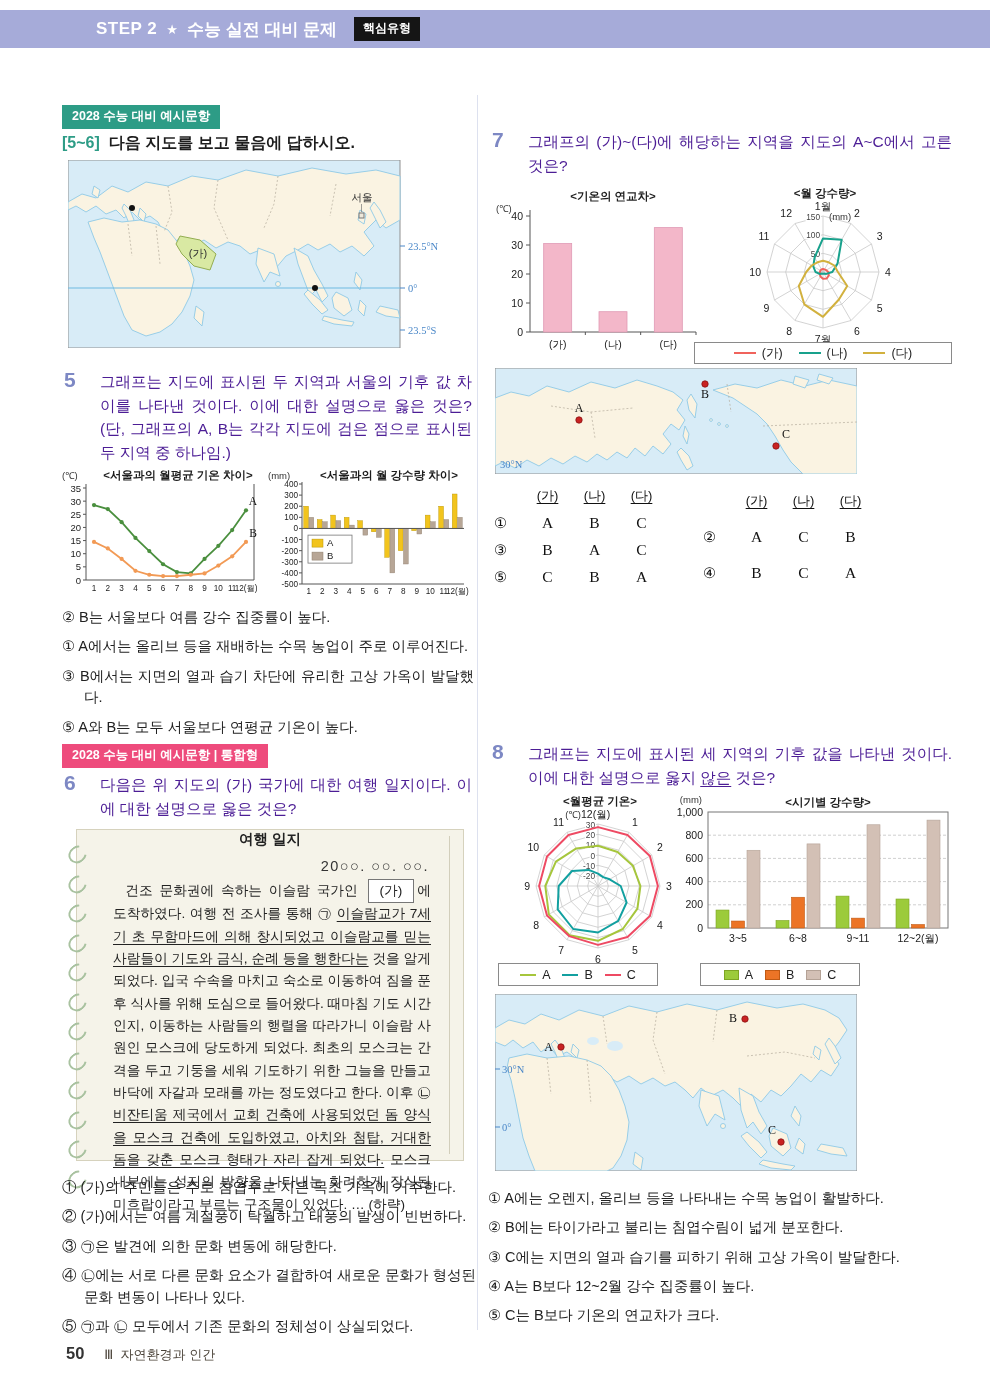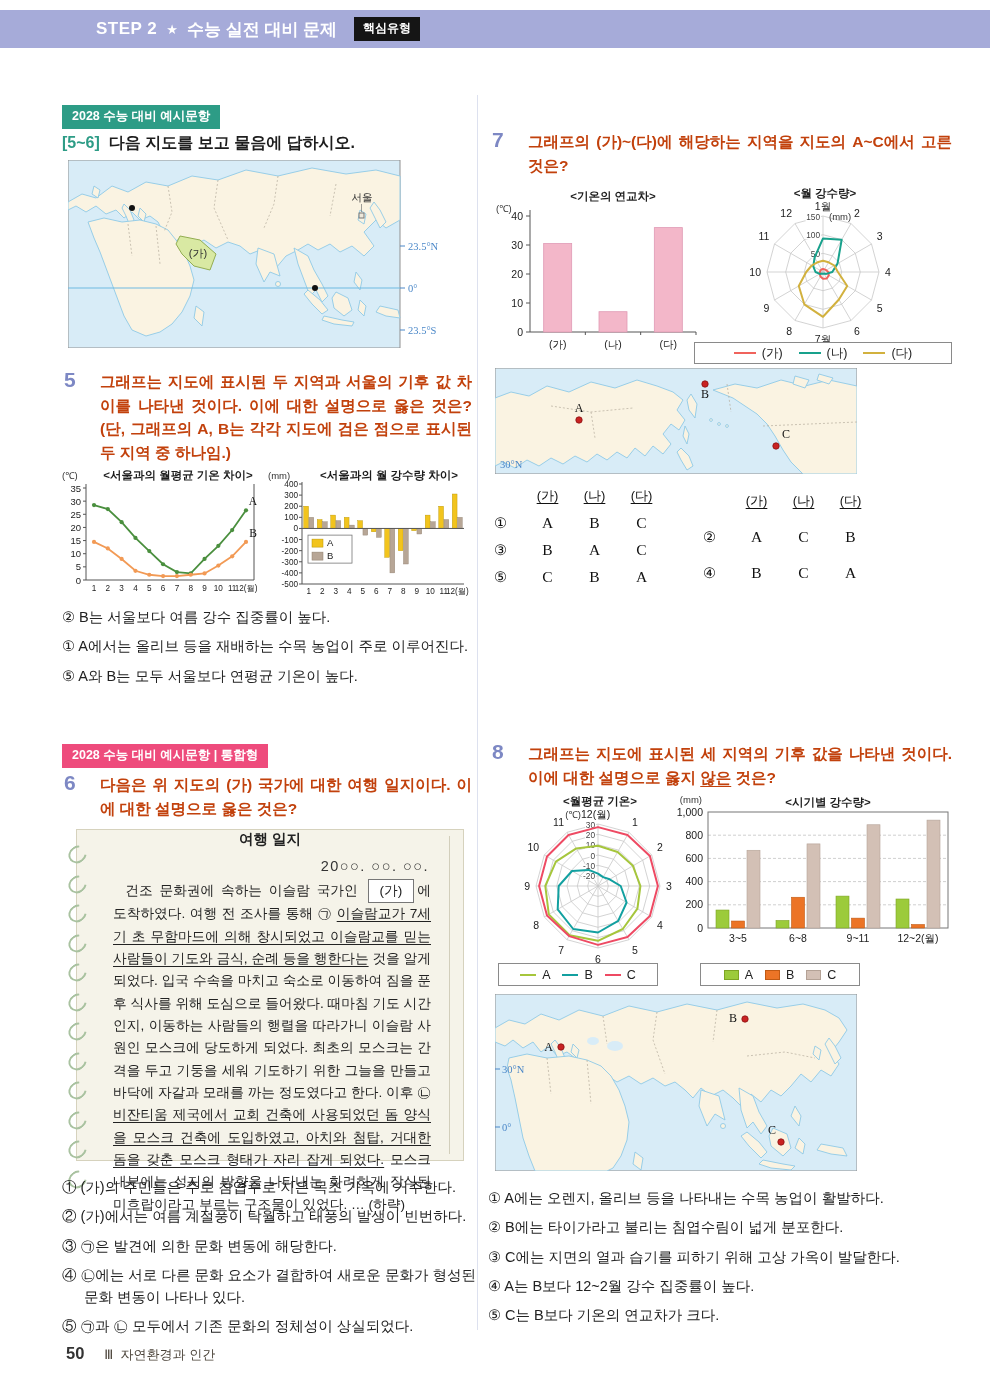--- a/index.html
+++ b/index.html
@@ -13,21 +13,21 @@
   .band .star{color:#fff;font-size:13px;}
   .band .btitle{color:#fff;font-weight:700;font-size:17px;}
   .badge-dark{background:#151515;color:#fff;font-size:12px;font-weight:700;padding:3px 9px 4px;margin-left:8px;}
   .divider{position:absolute;left:477px;top:95px;width:1px;height:1235px;background:#dde1ef;}
   
   .badge-teal{background:#2d9c86;color:#fff;font-size:12.5px;font-weight:700;padding:3px 10px 4px;display:inline-block;}
   .badge-pink{background:#ee4b7c;color:#fff;font-size:12.5px;font-weight:700;padding:3px 10px 4px;display:inline-block;}
   .passage{font-size:16px;font-weight:700;color:#1d1d1d;}
   .passage .plabel{color:#2d9c86;margin-right:9px;}
   .qnum{font-size:21px;font-weight:700;color:#7d88c4;}
-  .qtext{font-size:15.5px;font-weight:700;color:#c2410c;line-height:1.52;text-align:justify;}
+  .qtext{font-size:15.5px;font-weight:400;color:#4c1d95;line-height:1.52;text-align:justify;}
   .qtext .uline{text-decoration:underline;text-underline-offset:3px;}
   .opts{font-size:14.5px;color:#222;}
   .opt{padding-left:22px;text-indent:-22px;margin-bottom:7.5px;line-height:1.5;text-align:justify;}
   
   .journal{position:absolute;background:#f5f3e9;border:1px solid #d6d2bd;box-sizing:border-box;}
   .journal:after{content:"";position:absolute;right:13px;top:6px;bottom:6px;width:1px;background:#d2cebb;}
   .jl-title{text-align:center;font-weight:700;font-size:14.5px;color:#222;}
   .jl-date{text-align:right;font-size:14.5px;color:#333;padding:9px 34px 2px 16px;letter-spacing:1.5px;}
   .jl-body{padding:3px 32px 14px 36px;font-size:13.7px;line-height:1.63;color:#222;text-align:justify;text-indent:.9em;}
   .jl-u{text-decoration:underline;text-underline-offset:3px;}
@@ -262,20 +262,21 @@
       <rect x="42" y="67.11111111111111" width="44" height="28" fill="#fff" stroke="#777" stroke-width="0.8"></rect>
       <rect x="46" y="71.11111111111111" width="11" height="8" fill="#f2c41d" stroke="#b89400" stroke-width="0.5"></rect>
       <text x="61" y="78.11111111111111" class="tick">A</text>
       <rect x="46" y="84.11111111111111" width="11" height="8" fill="#b7a696" stroke="#8f7f6e" stroke-width="0.5"></rect>
       <text x="61" y="91.11111111111111" class="tick">B</text>
     </svg>
 
   <div class="abs opts" style="left:62px;top:607px;width:412px;">
     <div class="opt">② B는 서울보다 여름 강수 집중률이 높다.</div>
     <div class="opt">① A에서는 올리브 등을 재배하는 수목 농업이 주로 이루어진다.</div>
+    <div class="opt">③ B에서는 지면의 열과 습기 차단에 유리한 고상 가옥이 발달했다.</div>
     <div class="opt">⑤ A와 B는 모두 서울보다 연평균 기온이 높다.</div>
   </div>
 
   <div class="abs badge-pink" style="left:62px;top:744px;">2028 수능 대비 예시문항 | 통합형</div>
 
   <div class="abs qnum" style="left:64px;top:771px;">6</div>
   <div class="abs qtext" style="left:100px;top:773px;width:372px;">다음은 위 지도의 (가) 국가에 대한 여행 일지이다. 이에 대한 설명으로 옳은 것은?</div>
 
   <div class="journal" style="left:76px;top:829px;width:388px;height:332px;">
     <div class="rings">

